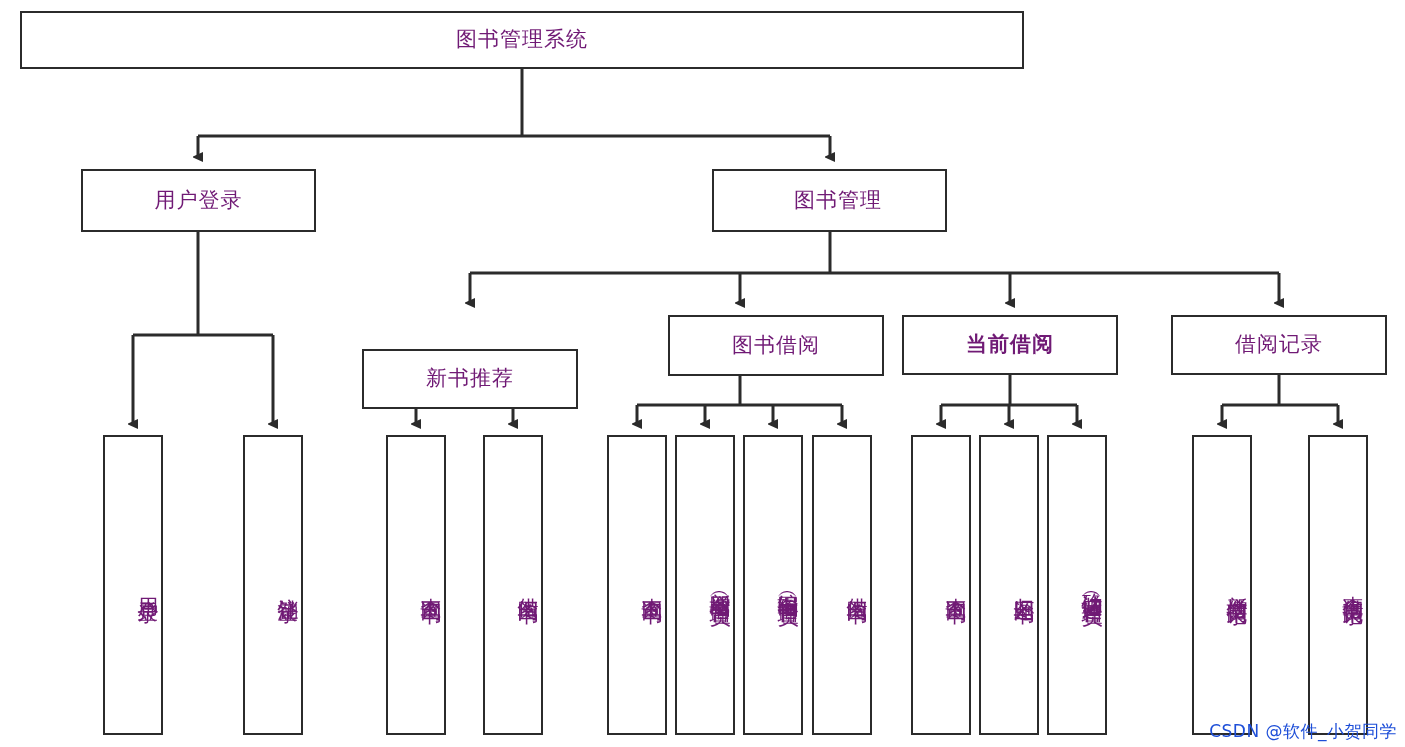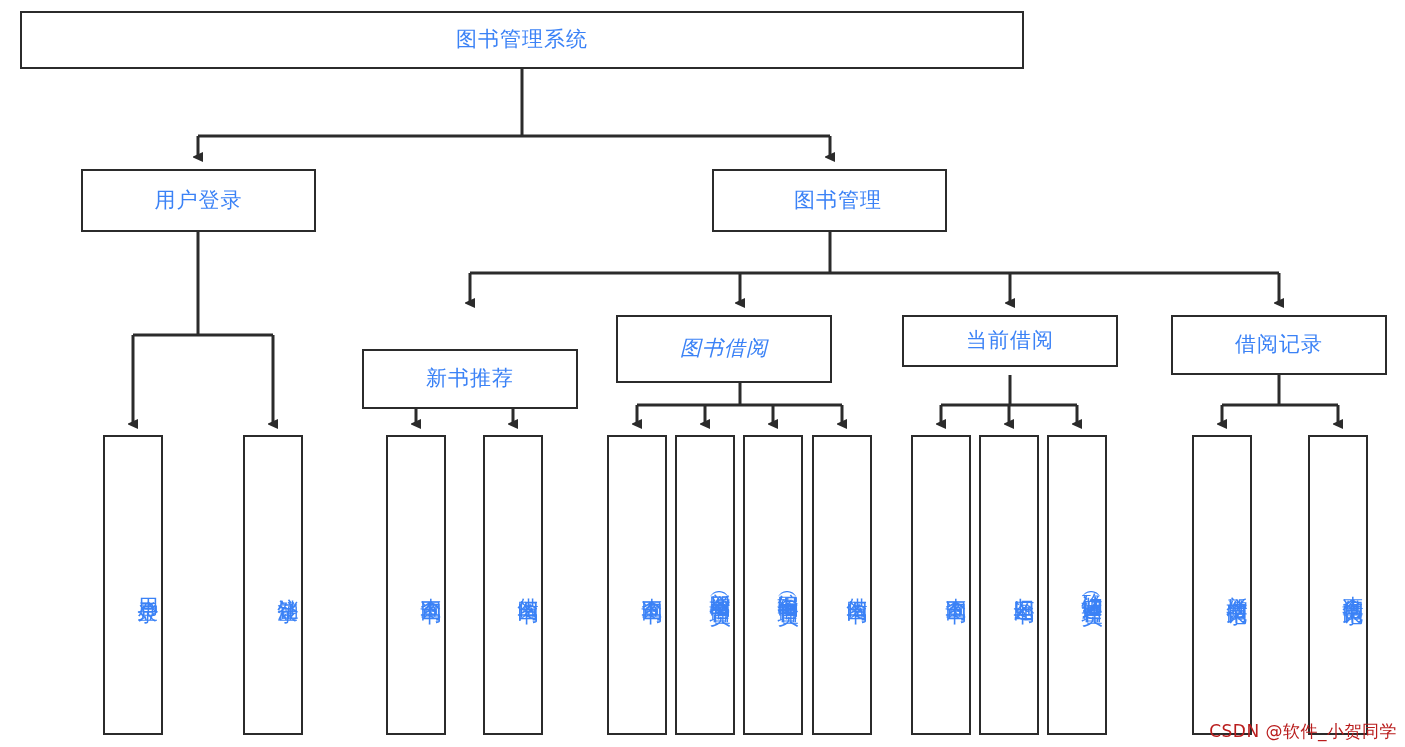--- a/index.html
+++ b/index.html
@@ -26,21 +26,21 @@
     height: 747px;
   }
   .node {
     position: absolute;
     box-sizing: border-box;
     background: #ffffff;
     border: 2px solid #2b2b2b;
     display: flex;
     align-items: center;
     justify-content: center;
-    color: #3b82f6;
+    color: #701a75;
     z-index: 2;
   }
   .node.horizontal {
     font-size: 21px;
     letter-spacing: 1px;
     line-height: 1.2;
     text-align: center;
   }
   .node.vertical {
     writing-mode: vertical-rl;
@@ -55,21 +55,21 @@
     white-space: nowrap;
   }
   .node-label {
     display: block;
   }
   .watermark {
     position: absolute;
     right: 8px;
     bottom: 4px;
     font-size: 17px;
-    color: #b91c1c;
+    color: #1d4ed8;
     letter-spacing: 0.5px;
     z-index: 3;
     white-space: nowrap;
     pointer-events: none;
   }
 </style>
 </head>
 <body>
 
 <div id="diagram-root">
@@ -131,24 +131,24 @@
   <div class="node horizontal" style="left:81px; top:169px; width:235px; height:63px;">
     <span class="node-label">用户登录</span>
   </div>
   <div class="node horizontal" style="left:712px; top:169px; width:235px; height:63px;padding-left:17px;">
     <span class="node-label">图书管理</span>
   </div>
 
   <div class="node horizontal" style="left:362px; top:315px; width:216px; height:60px;margin-top:34px;">
     <span class="node-label">新书推荐</span>
   </div>
-  <div class="node horizontal" style="left:616px; top:315px; width:216px; height:68px;font-style:italic;">
+  <div class="node horizontal" style="left:668px; top:315px; width:216px; height:61px;">
     <span class="node-label">图书借阅</span>
   </div>
-  <div class="node horizontal" style="left:902px; top:315px; width:216px; height:52px;">
+  <div class="node horizontal" style="left:902px; top:315px; width:216px; height:60px;font-weight:bold;">
     <span class="node-label">当前借阅</span>
   </div>
   <div class="node horizontal" style="left:1171px; top:315px; width:216px; height:60px;text-align:center;">
     <span class="node-label">借阅记录</span>
   </div>
 
   <div class="node vertical" style="left:103px; top:435px; width:60px; height:300px;">
     <span class="node-label">用户登录</span>
   </div>
   <div class="node vertical" style="left:243px; top:435px; width:60px; height:300px;">

